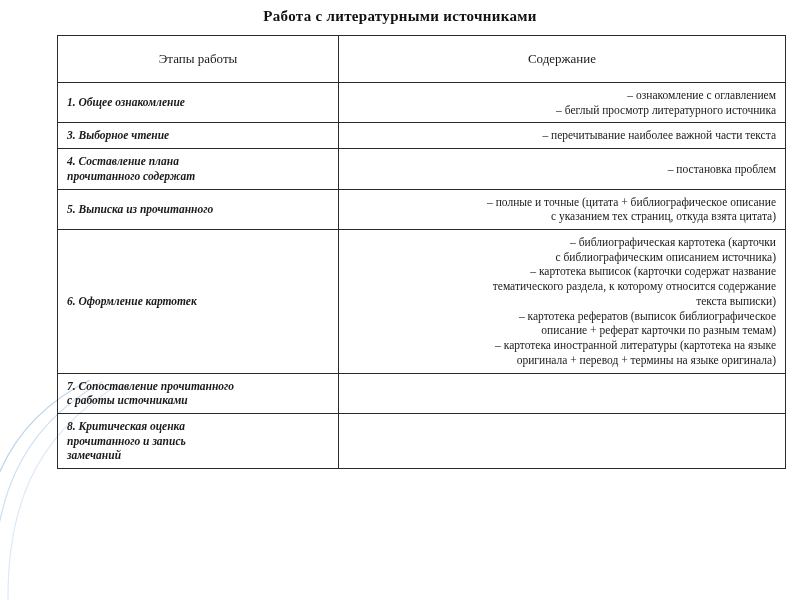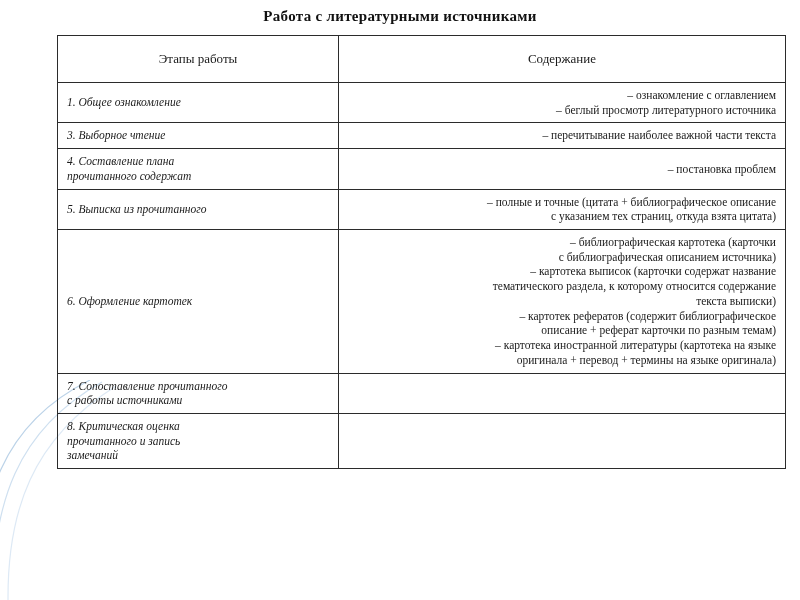--- a/index.html
+++ b/index.html
@@ -62,21 +62,21 @@
   table.doc td {
     border: 1px solid #2b2b2b;
     vertical-align: middle;
     padding: 5px 9px;
     font-size: 11.5px;
     line-height: 1.28;
   }
   td.col-stage {
     width: 262px;
     font-style: italic;
-    font-weight: normal;
+    font-weight: bold;
     font-size: 11.5px;
   }
   td.col-content {
     width: 428px;
   }
   tr.head td {
     text-align: center;
     font-weight: normal;
     font-style: normal;
     font-size: 13px;
@@ -167,25 +167,25 @@
           </tr>
           <tr>
             <td class="col-stage">
               <div class="cell-stage-lines">
                 <div>6. Оформление картотек</div>
               </div>
             </td>
             <td class="col-content">
               <div class="lines">
                 <div>– библиографическая картотека (карточки</div>
-                <div>с библиографическая описанием источника)</div>
+                <div>с библиографическим описанием источника)</div>
                 <div>– картотека выписок (карточки содержат название</div>
                 <div>тематического раздела, к которому относится содержание</div>
                 <div>текста выписки)</div>
-                <div>– картотек рефератов (содержит библиографическое</div>
+                <div>– картотека рефератов (выписок библиографическое</div>
                 <div>описание + реферат карточки по разным темам)</div>
                 <div>– картотека иностранной литературы (картотека на языке</div>
                 <div>оригинала + перевод + термины на языке оригинала)</div>
               </div>
             </td>
           </tr>
           <tr>
             <td class="col-stage">
               <div class="cell-stage-lines">
                 <div>7. Сопоставление прочитанного</div>

